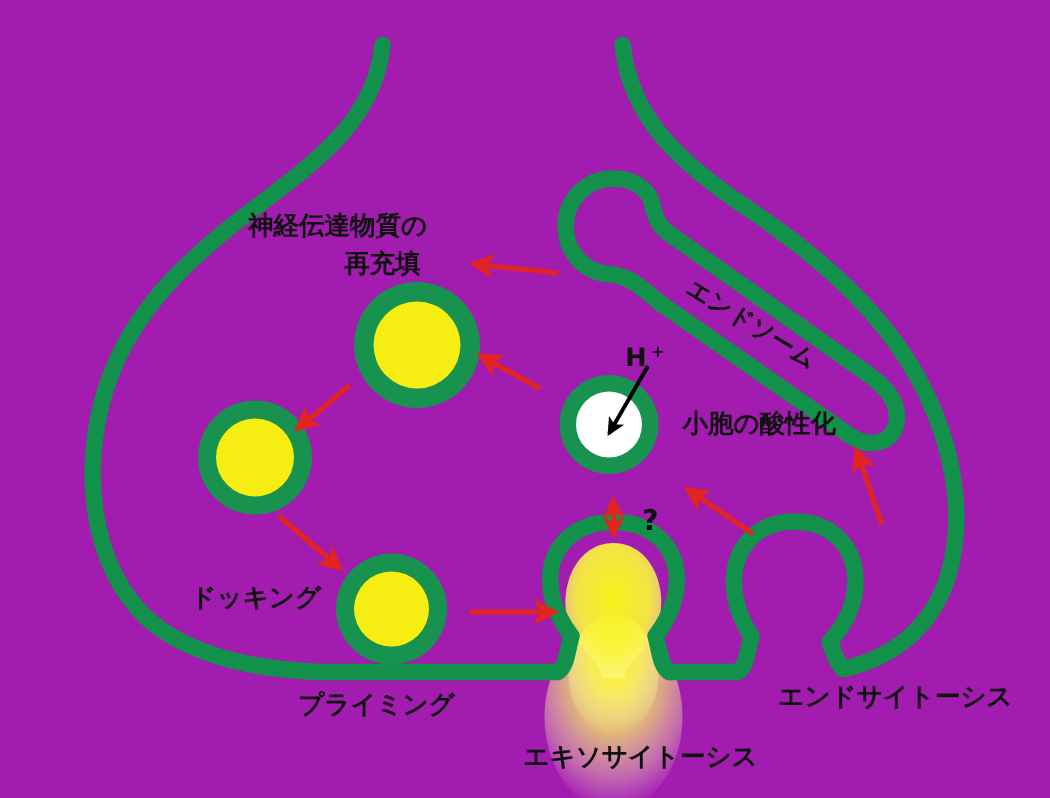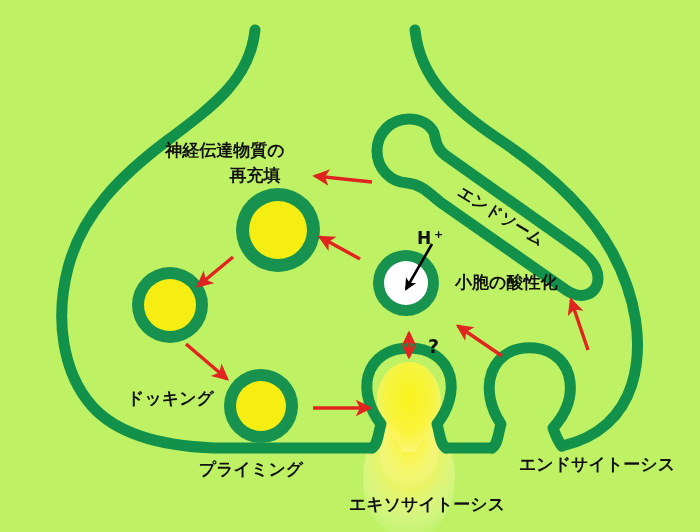--- a/index.html
+++ b/index.html
@@ -10,21 +10,21 @@
   body {
     width: 700px;
     height: 532px;
     overflow: hidden;
     font-family: "DejaVu Sans", "Liberation Sans", sans-serif;
   }
   #stage {
     position: relative;
     width: 700px;
     height: 532px;
-    background: #bef264;
+    background: #a21caf;
   }
   #diagram {
     position: absolute;
     top: 0;
     left: 0;
     width: 700px;
     height: 532px;
   }
   .lbl {
     fill: #111111;

